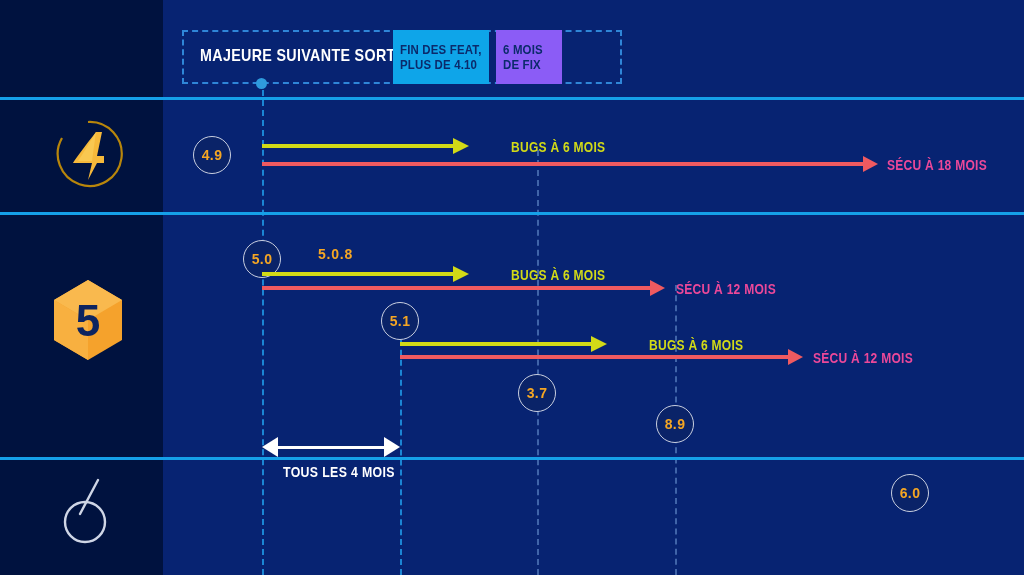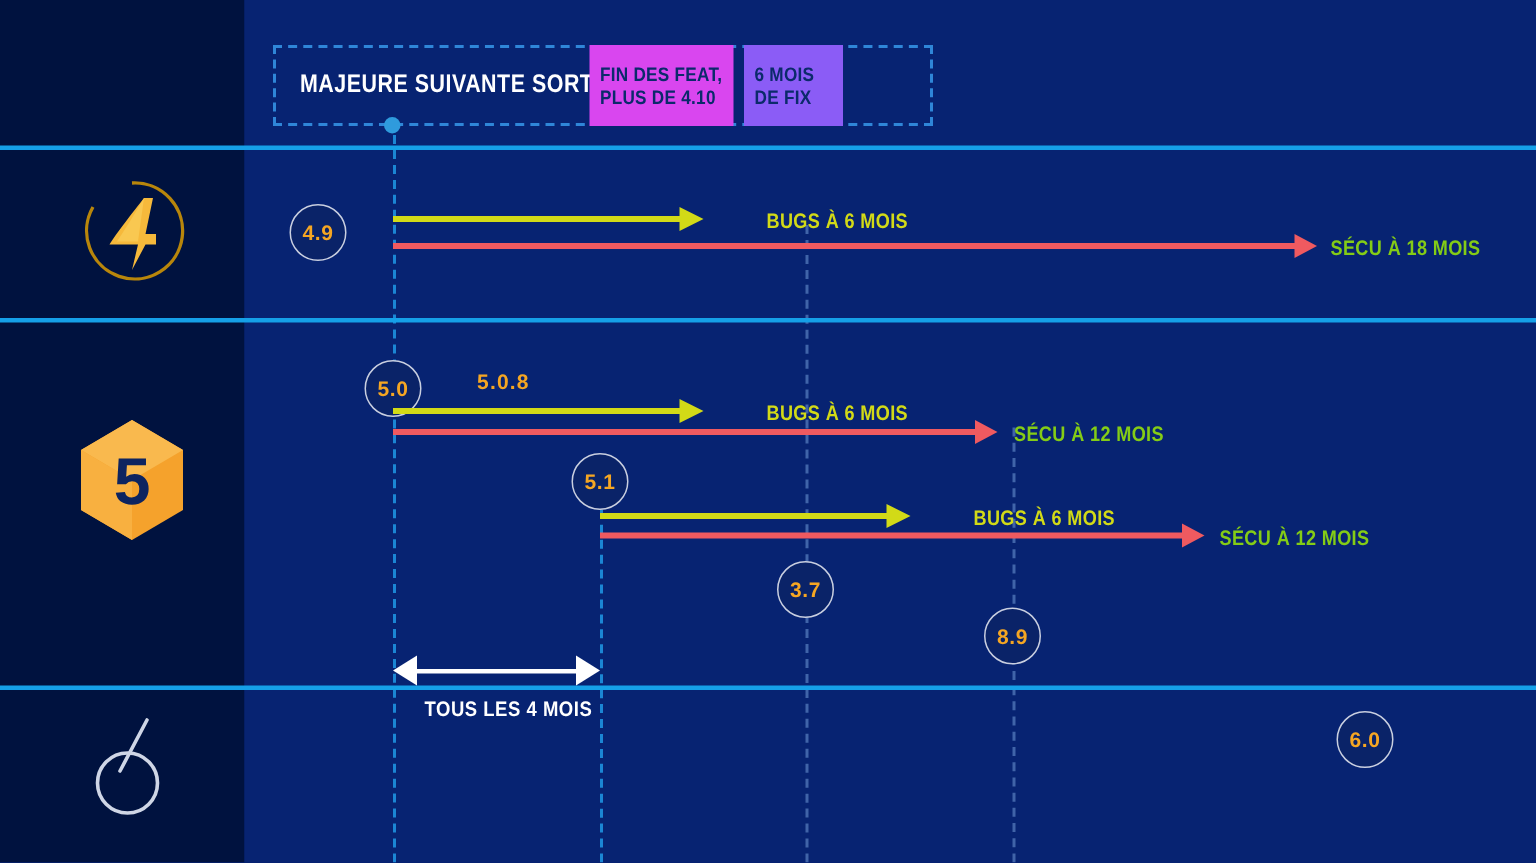--- a/index.html
+++ b/index.html
@@ -76,21 +76,21 @@
   }
   .legend-box{
     width:77px;height:54px;box-sizing:border-box;
     display:flex;flex-direction:column;justify-content:center;
     padding-left:7px;
     font-weight:700;font-size:13px;line-height:15px;
     font-family:"Liberation Sans Narrow","Liberation Sans",sans-serif;
     letter-spacing:.2px;
   }
   .legend-box span{display:block;transform:scaleX(.88);transform-origin:left center;white-space:nowrap;}
-  .lg-feat{background:#d946ef;color:#0b2a6b;width:96px;}
+  .lg-feat{background:#0ea5e9;color:#0b2a6b;width:96px;}
   .lg-fix{background:#8b5cf6;color:#0b2a6b;width:66px;}
   .lg-sec{background:#ef5a60;color:#fff;width:70px;}
 
   
   .vcircle{
     position:absolute;width:38px;height:38px;border-radius:50%;
     border:1.6px solid #c9cfe0;
     background:#0a2368;
     display:flex;align-items:center;justify-content:center;
     color:#f5a623;font-size:14px;font-weight:700;letter-spacing:.4px;
@@ -113,21 +113,21 @@
   .arrowhead.yellow{border-left:16px solid #d2da17;}
   .arrowhead.pink{border-left:15px solid #ef5a60;}
 
   .bar-label{
     position:absolute;font-size:14px;font-weight:700;
     font-family:"Liberation Sans Narrow","Liberation Sans",sans-serif;
     letter-spacing:.3px;white-space:nowrap;
   }
   .bar-label span{display:block;transform:scaleX(.86);transform-origin:left center;}
   .bar-label.yellow{color:#d2da17;margin-left:38px;}
-  .bar-label.pink{color:#84cc16;}
+  .bar-label.pink{color:#ec4899;}
 
   
   .cadence-line{
     position:absolute;background:#ffffff;height:3px;
   }
   .cadence-head{
     position:absolute;width:0;height:0;
     border-top:10px solid transparent;
     border-bottom:10px solid transparent;
   }

